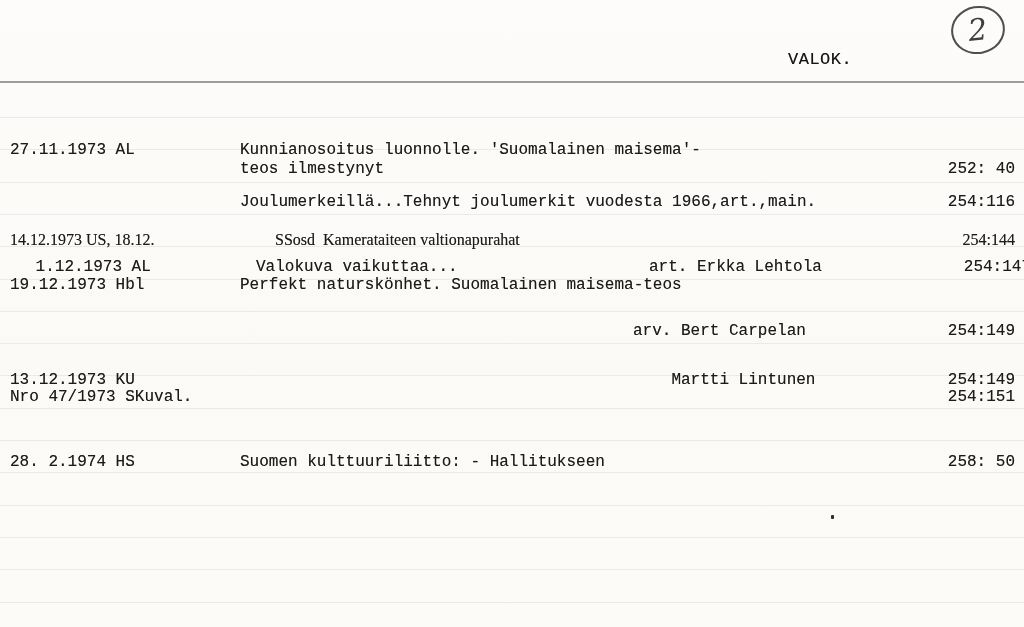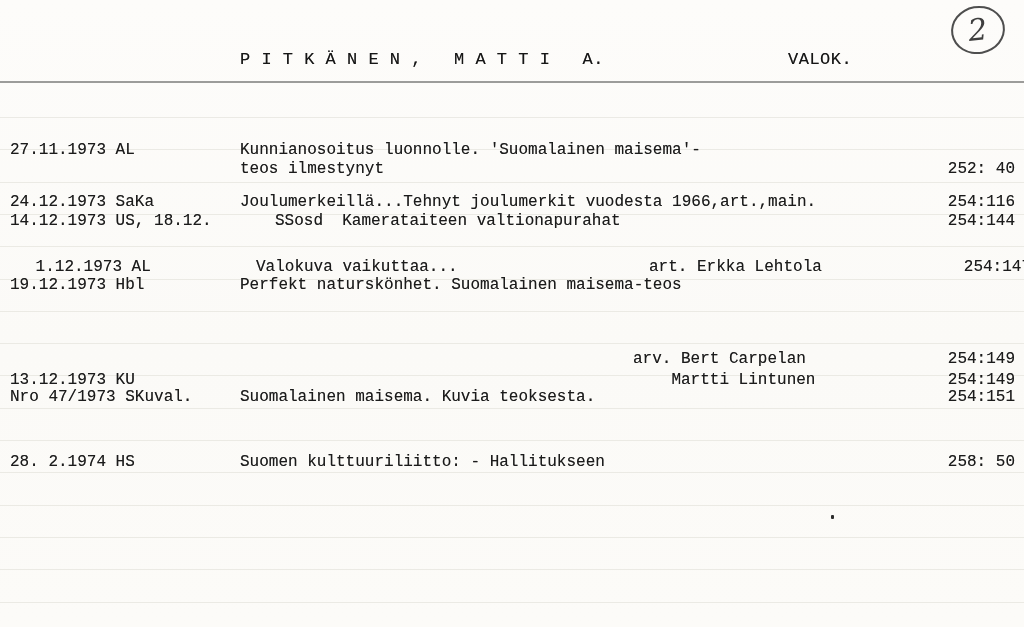--- a/index.html
+++ b/index.html
@@ -52,21 +52,20 @@
     background:#2c2c2c;border-radius:1px;
   }
 </style>
 </head>
 <body>
 
 <div class="card">
 
   <div class="header-rule"></div>
 
-  <div class="hdr hdr-name">P I T K Ä N E N ,   M A T T I   A.</div>
   <div class="hdr hdr-cat">VALOK.</div>
 
   <div class="pagenum-circle">
     <span class="num">2</span>
   </div>
 
   <div id="rules-layer">
       <div class="rule-line" style="top: 117px;"></div>
       <div class="rule-line" style="top: 149px;"></div>
       <div class="rule-line" style="top: 182px;"></div>
@@ -87,51 +86,49 @@
   <div id="entries-layer">
       <div class="row" style="top: 141px;">
         <span class="c-left">27.11.1973 AL</span>
         <span class="c-mid">Kunnianosoitus luonnolle. 'Suomalainen maisema'-</span>
       </div>
       <div class="row" style="top: 160px;">
         <span class="c-mid">teos ilmestynyt</span>
         <span class="c-ref">252: 40</span>
       </div>
       <div class="row" style="top: 193px;">
-        <span class="c-left">24.12.1973 SaKa</span>
         <span class="c-mid">Joulumerkeillä...Tehnyt joulumerkit vuodesta 1966,art.,main.</span>
         <span class="c-ref">254:116</span>
       </div>
-      <div class="row" style="top: 212px;">
+      <div class="row" style="top: 231px; font-family: Liberation Serif, serif;">
         <span class="c-left">14.12.1973 US, 18.12.</span>
         <span class="c-mid2">SSosd  Kamerataiteen valtionapurahat</span>
         <span class="c-ref">254:144</span>
       </div>
       <div class="row" style="top: 258px; margin-left: 16px;">
         <span class="c-left"> 1.12.1973 AL</span>
         <span class="c-mid">Valokuva vaikuttaa...</span>
         <span class="c-author">art. Erkka Lehtola</span>
         <span class="c-ref">254:147</span>
       </div>
       <div class="row" style="top: 276px; padding-left: 17px;">
         <span class="c-left">19.12.1973 Hbl</span>
         <span class="c-mid">Perfekt naturskönhet. Suomalainen maisema-teos</span>
       </div>
-      <div class="row" style="top: 322px; margin-top: 28px;">
+      <div class="row" style="top: 322px;">
         <span class="c-author">arv. Bert Carpelan</span>
         <span class="c-ref">254:149</span>
       </div>
       <div class="row" style="top: 355px; margin-top: 16px;">
         <span class="c-left">13.12.1973 KU</span>
         <span class="c-author">    Martti Lintunen</span>
         <span class="c-ref">254:149</span>
       </div>
       <div class="row" style="top: 388px;">
         <span class="c-left">Nro 47/1973 SKuval.</span>
-        <span class="c-mid">Suomalainen maisema. Kuvia teoksesta.</span>
         <span class="c-ref">254:151</span>
       </div>
       <div class="row" style="top: 453px;">
         <span class="c-left">28. 2.1974 HS</span>
         <span class="c-mid">Suomen kulttuuriliitto: - Hallitukseen</span>
         <span class="c-ref">258: 50</span>
       </div>
     </div>
 
   <div class="stray-dot"></div>

